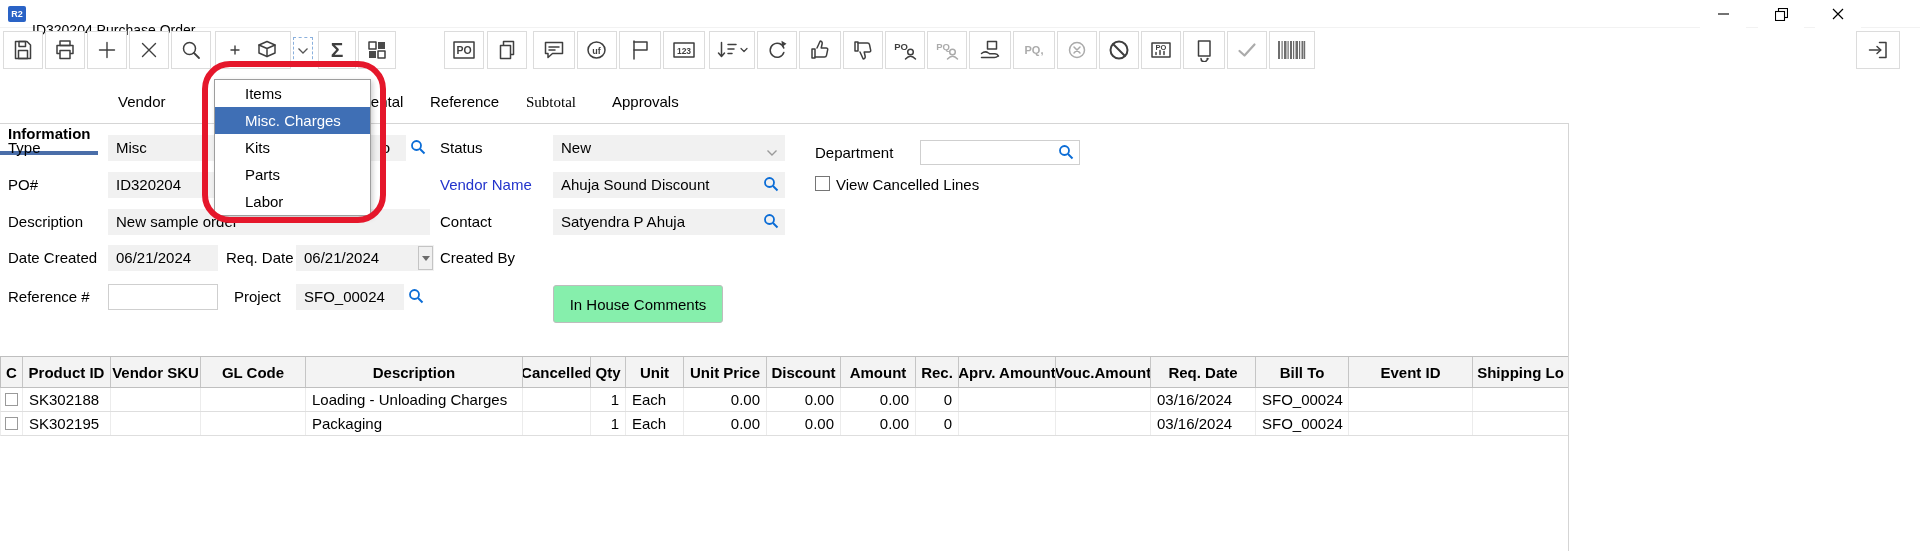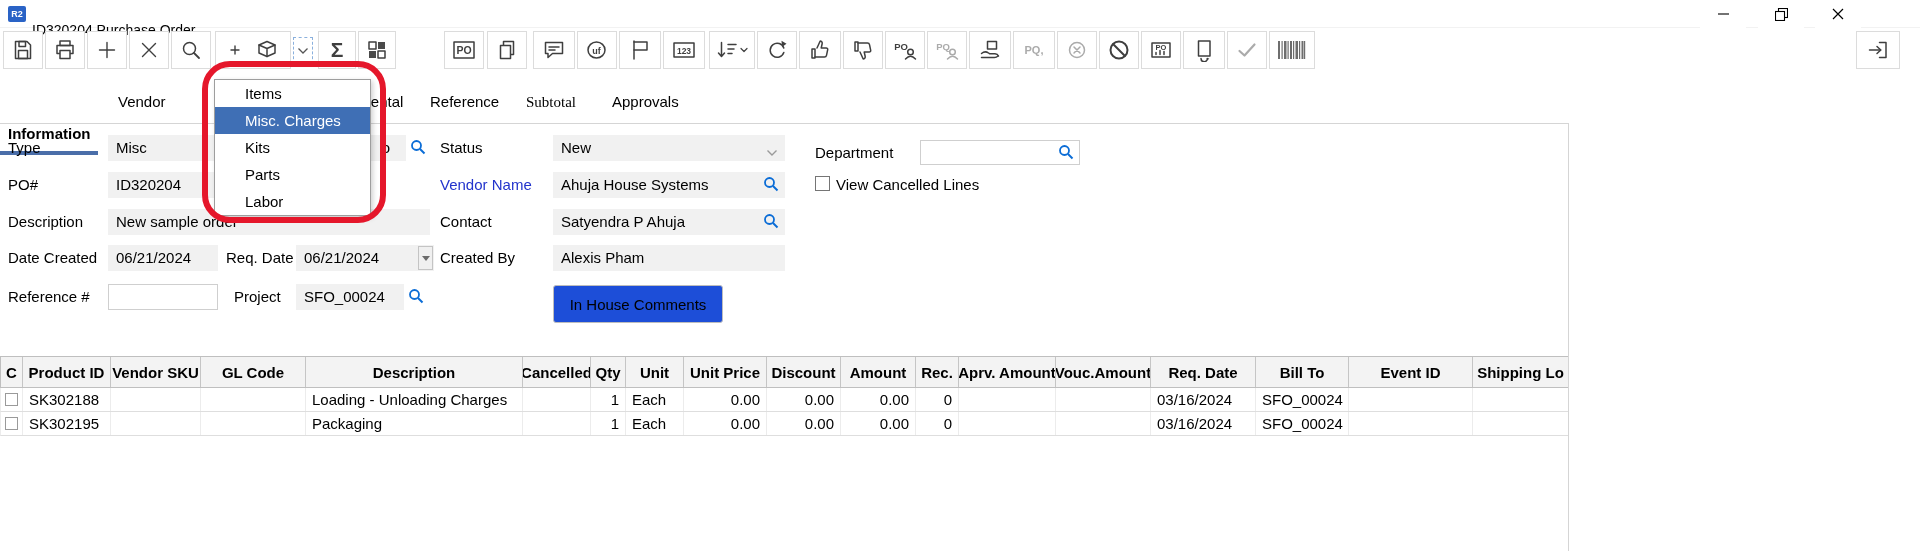--- a/index.html
+++ b/index.html
@@ -35,21 +35,21 @@
   .lbl{position:absolute;font-size:15px;line-height:16px;white-space:nowrap}
   .lbl.blue{color:#2233cc}
   .inp{position:absolute;height:26px;background:#f1f1f1;font-size:15px;line-height:26px;
        padding:0 8px;white-space:nowrap;overflow:hidden}
   .inp.white{background:#fff;border:1px solid #cfcfcf}
   .q{position:absolute;width:16px;height:16px}
   .combo-arrow{position:absolute;width:15px;height:24px;background:#f0f0f0;border:1px solid #c4c4c4;
                display:flex;align-items:center;justify-content:center}
   .tri{width:0;height:0;border-left:4px solid transparent;border-right:4px solid transparent;border-top:5px solid #6b6b6b}
   .chk{position:absolute;width:15px;height:15px;background:#fff;border:1px solid #757575}
-  .btn{position:absolute;background:#1d4ed8;border:1px solid #bdbdbd;border-radius:3px;
+  .btn{position:absolute;background:#86efac;border:1px solid #bdbdbd;border-radius:3px;
        display:flex;align-items:center;justify-content:center;font-size:15px}
 
   
   .menu{position:absolute;left:214px;top:79px;width:157px;background:#fff;border:1px solid #9e9e9e;
         box-shadow:2px 2px 5px rgba(0,0,0,.18);z-index:40}
   .menu-item{height:27px;line-height:27px;padding-left:30px;font-size:15px;background:#fff}
   .menu-item.sel{background:#3f6fb5;color:#fff}
   .ring{position:absolute;left:202px;top:61px;width:184px;height:162px;border:6px solid #e5172b;
         border-radius:28px;z-index:60;pointer-events:none}
 
@@ -336,39 +336,38 @@
 
   <span class="lbl" style="left:440px;top:140px">Status</span>
   <div class="inp" style="left:553px;top:135px;width:232px">New</div>
   <span class="q" style="left:766px;top:143px">
     <svg width="12" height="8" fill="none" stroke="#9a9a9a" stroke-width="1.4">
         <path d="M1.5 1.5 L6 6 L10.5 1.5"></path>
       </svg>
   </span>
 
   <span class="lbl blue" style="left:440px;top:177px">Vendor Name</span>
-  <div class="inp" style="left:553px;top:172px;width:232px">Ahuja House Systems</div>
+  <div class="inp" style="left:553px;top:172px;width:232px">Ahuja Sound Discount</div>
   <span class="q" style="left:763px;top:176px">
     <svg width="16" height="16">
         <circle cx="6.5" cy="6.5" r="4.5" fill="none" stroke="#0a6cd6" stroke-width="1.8"></circle>
         <line x1="10" y1="10" x2="14.5" y2="14.5" stroke="#0a6cd6" stroke-width="2"></line>
       </svg>
   </span>
 
   <span class="lbl" style="left:440px;top:214px">Contact</span>
   <div class="inp" style="left:553px;top:209px;width:232px">Satyendra P Ahuja</div>
   <span class="q" style="left:763px;top:213px">
     <svg width="16" height="16">
         <circle cx="6.5" cy="6.5" r="4.5" fill="none" stroke="#0a6cd6" stroke-width="1.8"></circle>
         <line x1="10" y1="10" x2="14.5" y2="14.5" stroke="#0a6cd6" stroke-width="2"></line>
       </svg>
   </span>
 
   <span class="lbl" style="left:440px;top:250px">Created By</span>
-  <div class="inp" style="left:553px;top:245px;width:232px">Alexis Pham</div>
 
   <div class="btn" style="left:553px;top:285px;width:170px;height:38px">In House Comments</div>
 
   <span class="lbl" style="left:815px;top:145px">Department</span>
   <div class="inp white" style="left:920px;top:140px;width:160px;height:25px;line-height:23px"></div>
   <span class="q" style="left:1058px;top:144px">
     <svg width="16" height="16">
         <circle cx="6.5" cy="6.5" r="4.5" fill="none" stroke="#0a6cd6" stroke-width="1.8"></circle>
         <line x1="10" y1="10" x2="14.5" y2="14.5" stroke="#0a6cd6" stroke-width="2"></line>
       </svg>

